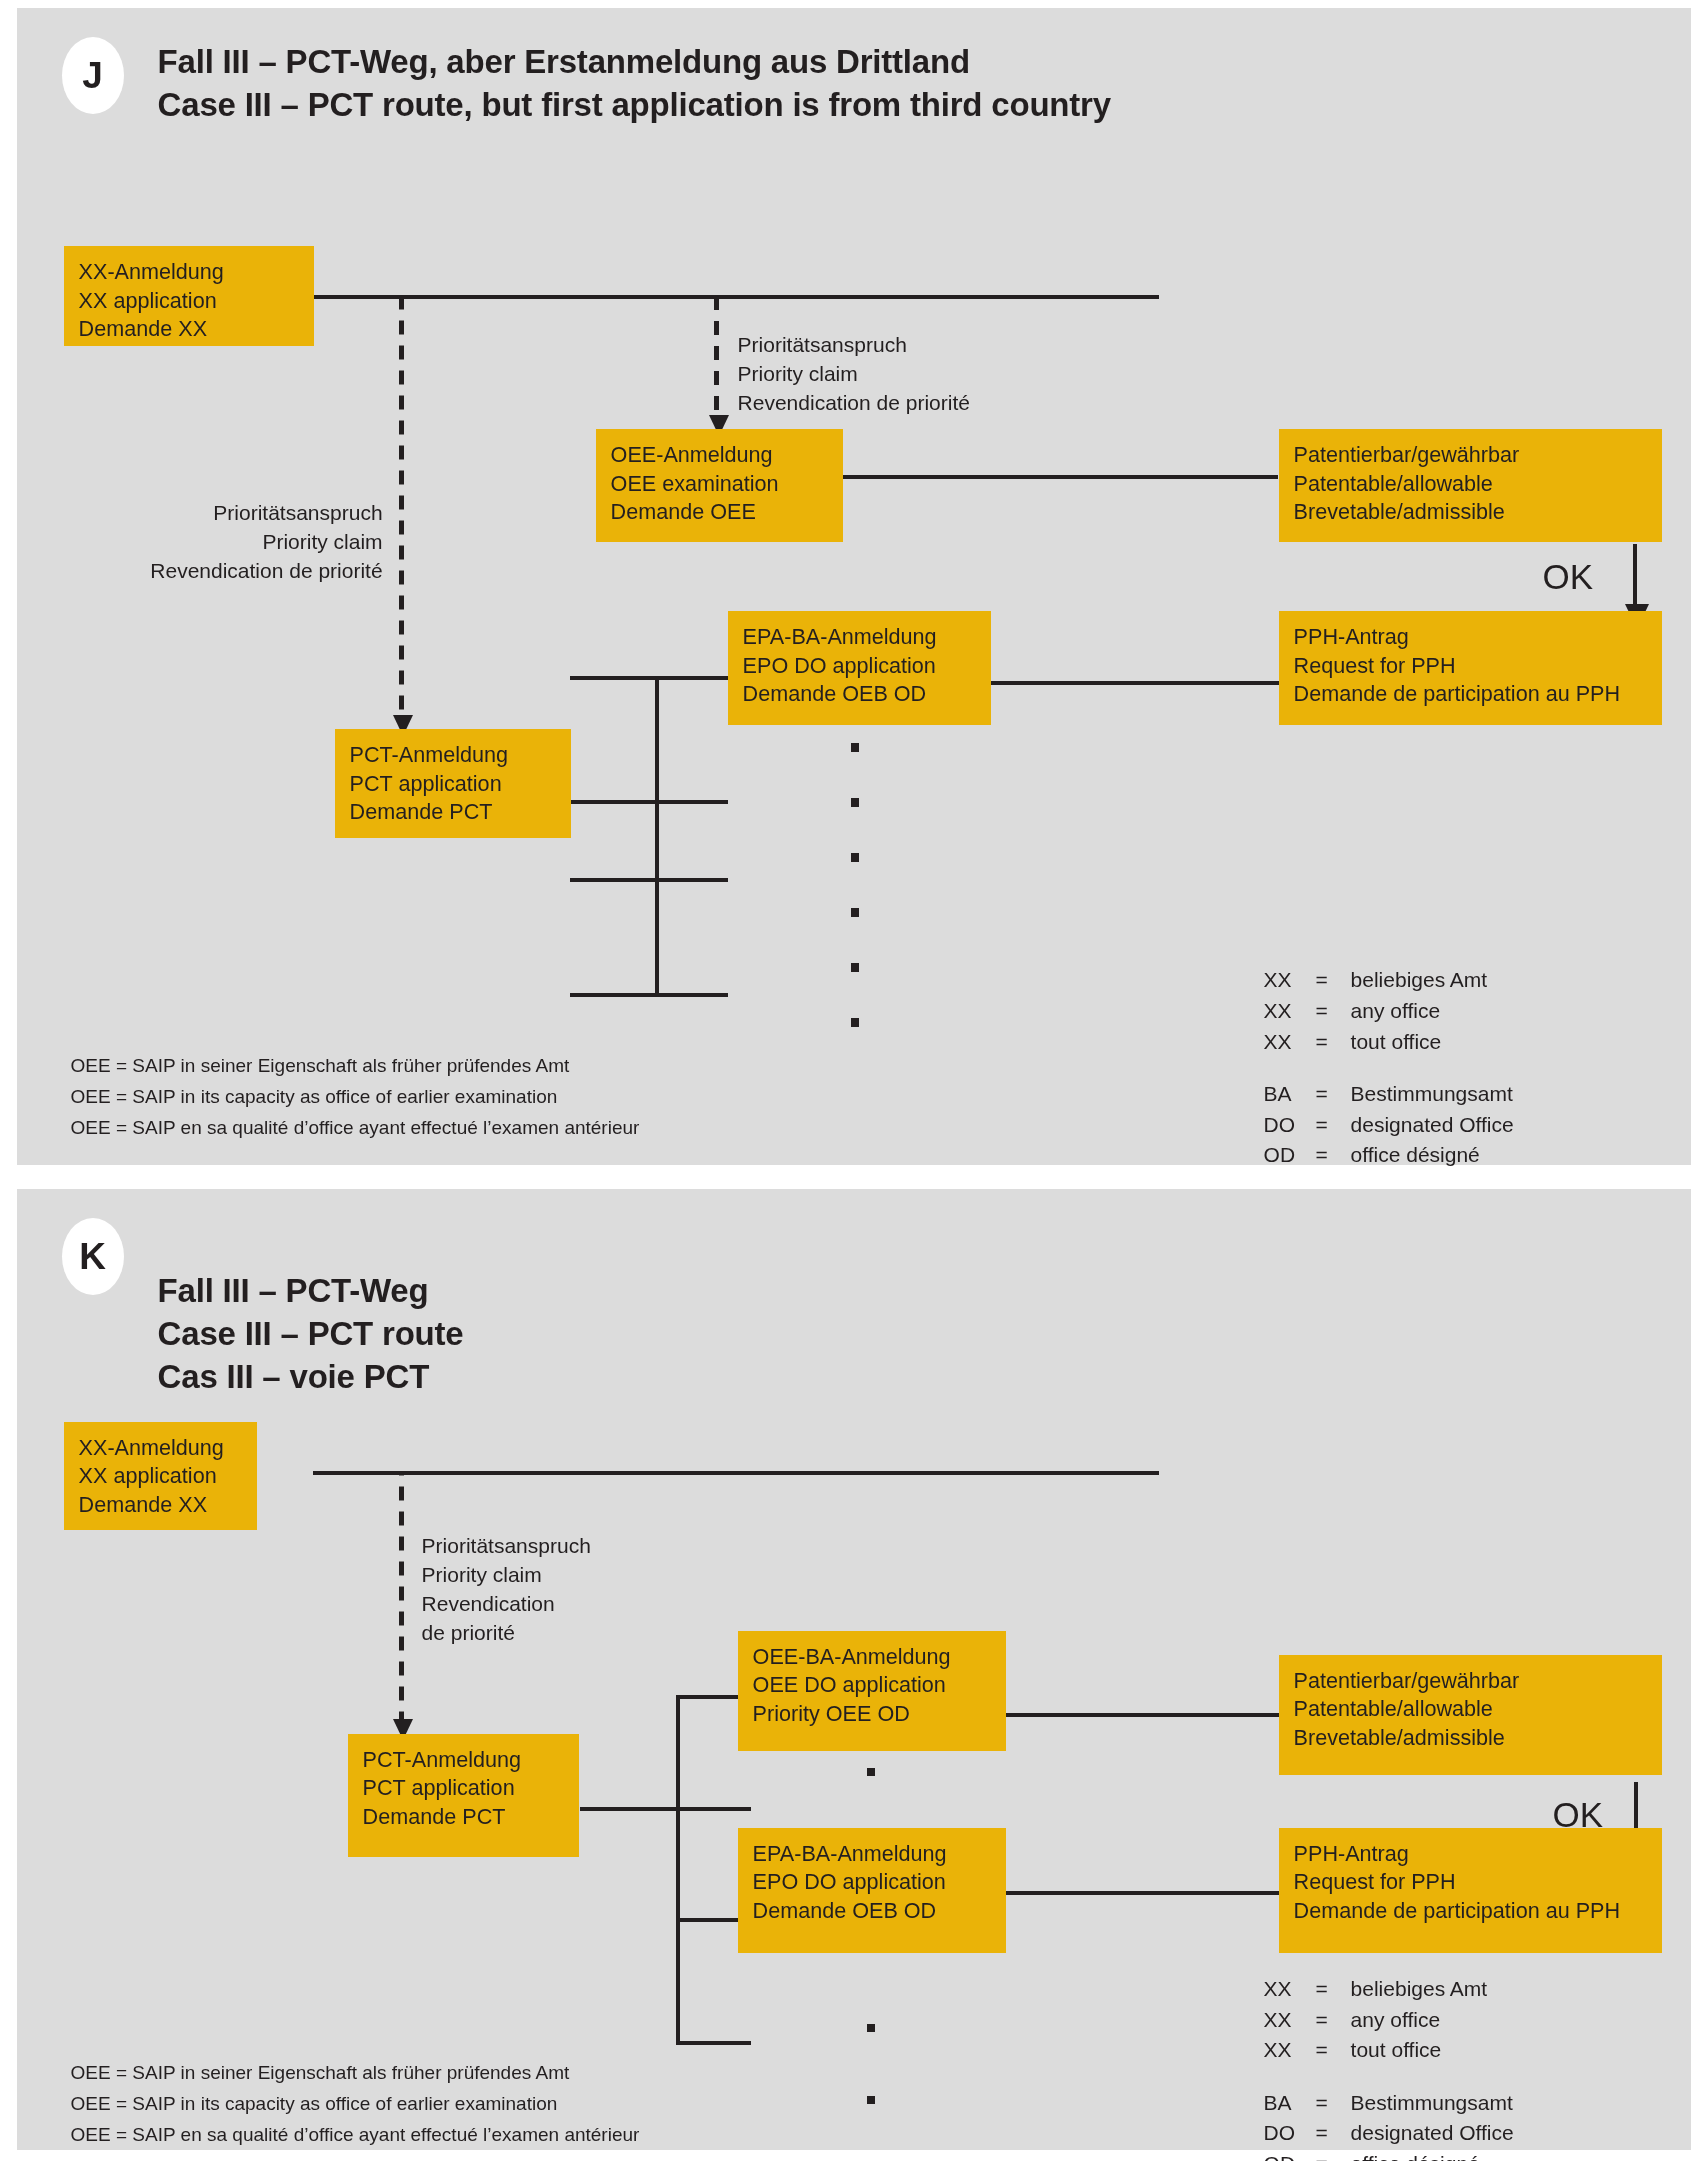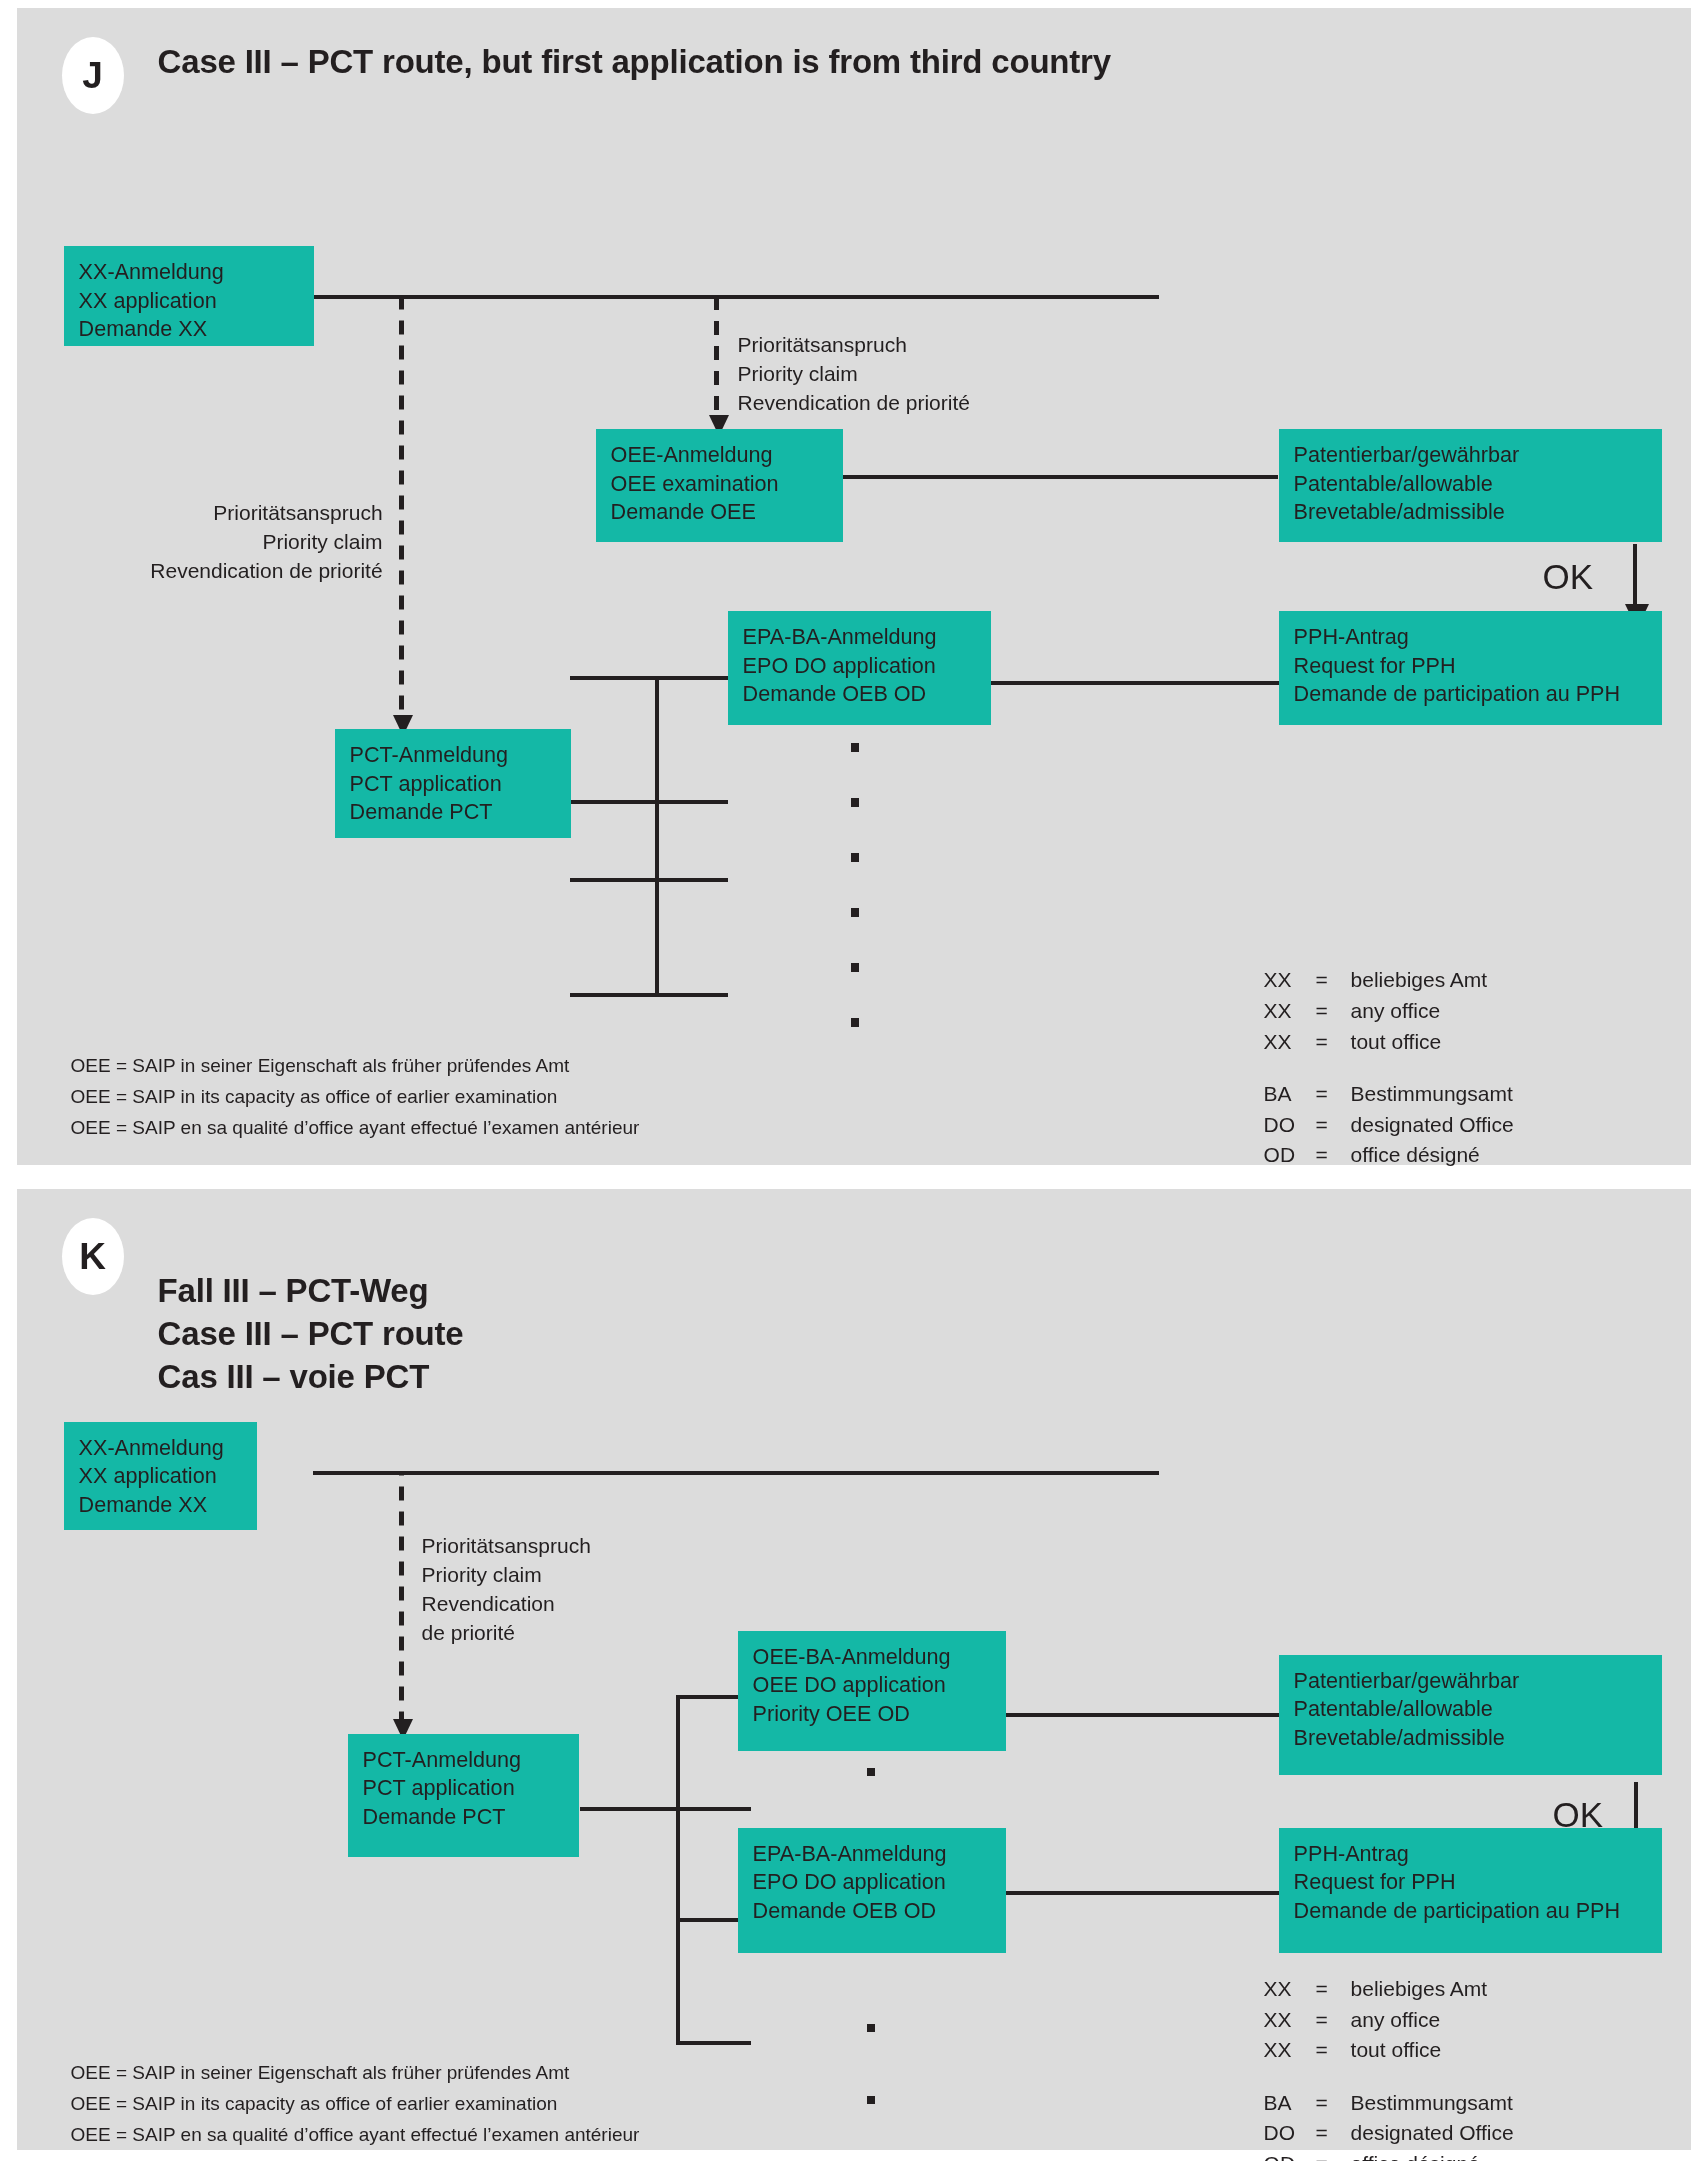--- a/index.html
+++ b/index.html
@@ -12,21 +12,21 @@
 
   .badge{
     position:absolute;width:62px;height:77px;border-radius:50%;
     background:#ffffff;display:flex;align-items:center;justify-content:center;
     font-weight:bold;font-size:37px;color:#231f20;
   }
   .titles{position:absolute;font-weight:bold;font-size:33px;color:#231f20;line-height:1.30;letter-spacing:-0.2px;}
   .titles div{white-space:nowrap;}
 
   .node{
-    position:absolute;background:#14b8a6;color:#231f20;
+    position:absolute;background:#eab308;color:#231f20;
     font-size:21.6px;line-height:1.33;box-sizing:border-box;
     padding:11.7px 15px 0 15px;
   }
   .node div{white-space:nowrap;}
 
   .lbl{position:absolute;font-size:21px;line-height:1.38;color:#231f20;}
   .lbl div{white-space:nowrap;}
   .lbl.right{text-align:right;}
 
   .hline{position:absolute;background:#231f20;height:4.2px;}
@@ -57,20 +57,21 @@
 </head>
 <body>
 
 <div id="root">
 
   <div class="panel" id="panel-j">
 
     <div class="badge" style="left:45px;top:29px;">J</div>
 
     <div class="titles" style="left:141px;top:33px;">
+      <div>Fall III – PCT-Weg, aber Erstanmeldung aus Drittland</div>
       <div>Case III – PCT route, but first application is from third country</div>
     </div>
 
     <div class="hline" style="left:296px;top:287px;width:846px;"></div>
     <div class="dash" style="left:382px;top:290px;height:420px;"></div>
     <div class="arrowhead" style="left:376px;top:707px;"></div>
     <div class="dash" style="left:697px;top:290px;height:121px;"></div>
     <div class="arrowhead" style="left:692px;top:407px;"></div>
 
     <div class="hline" style="left:826px;top:467px;width:435px;"></div>

